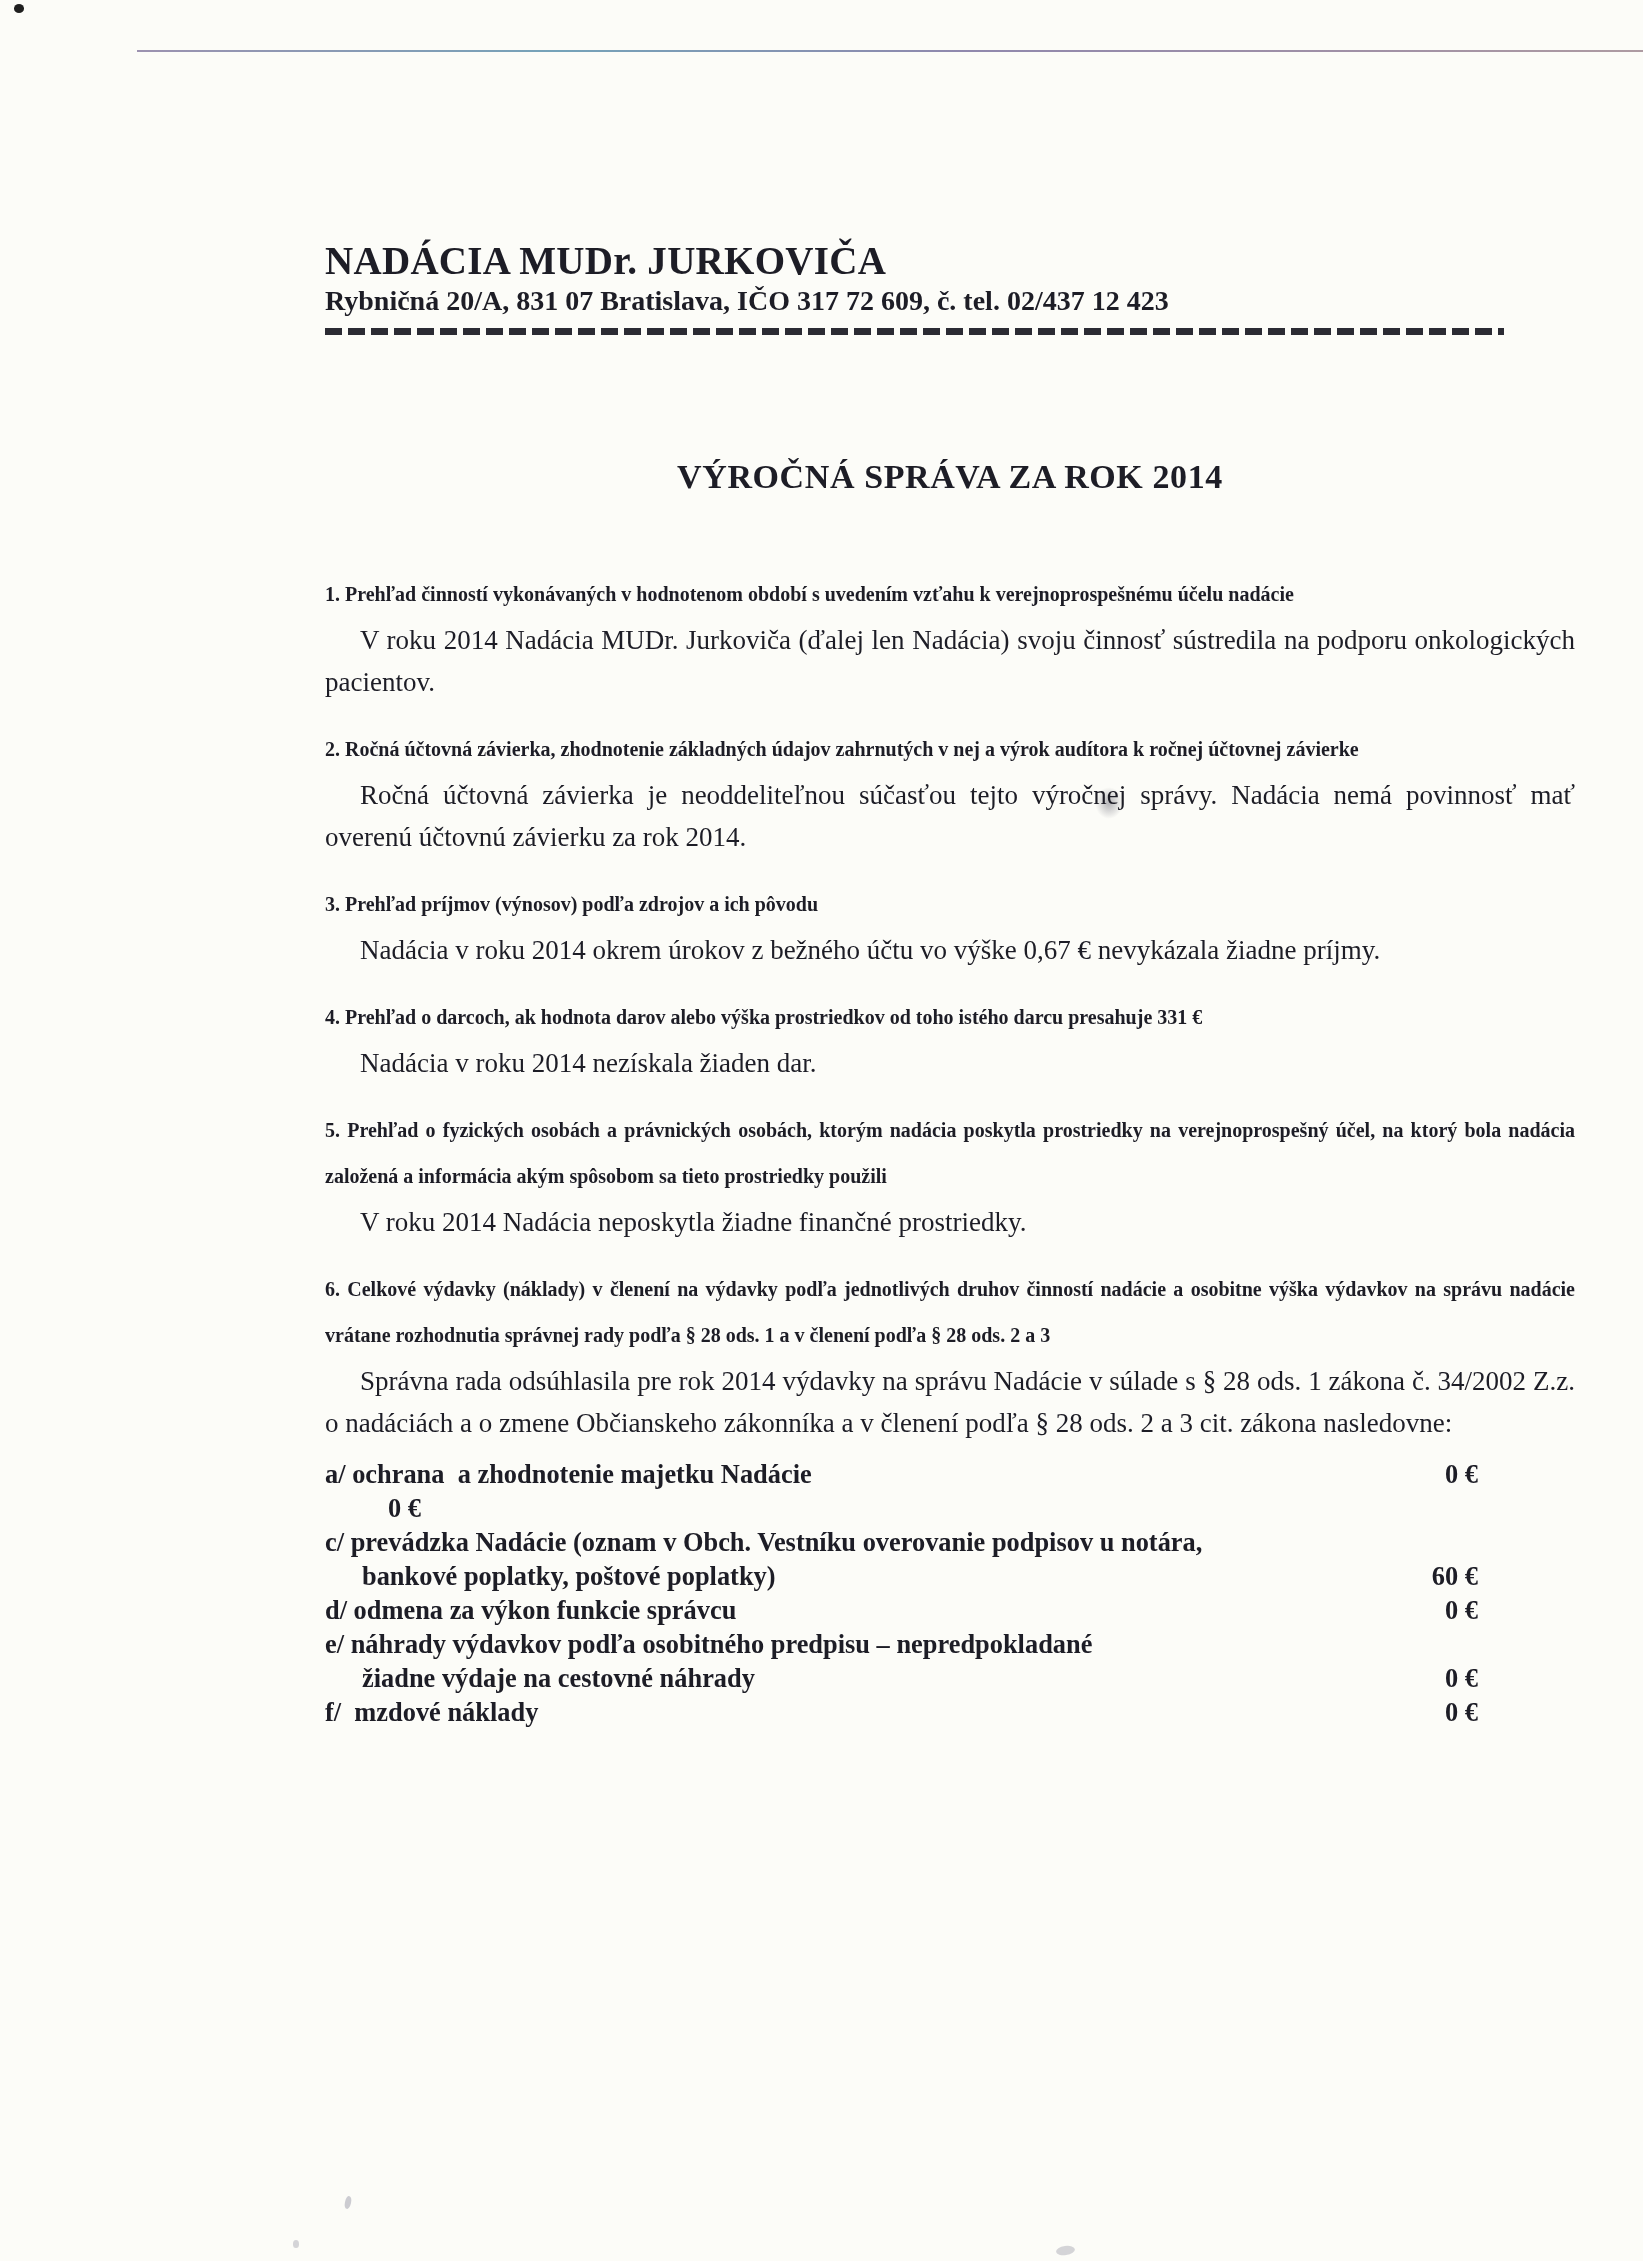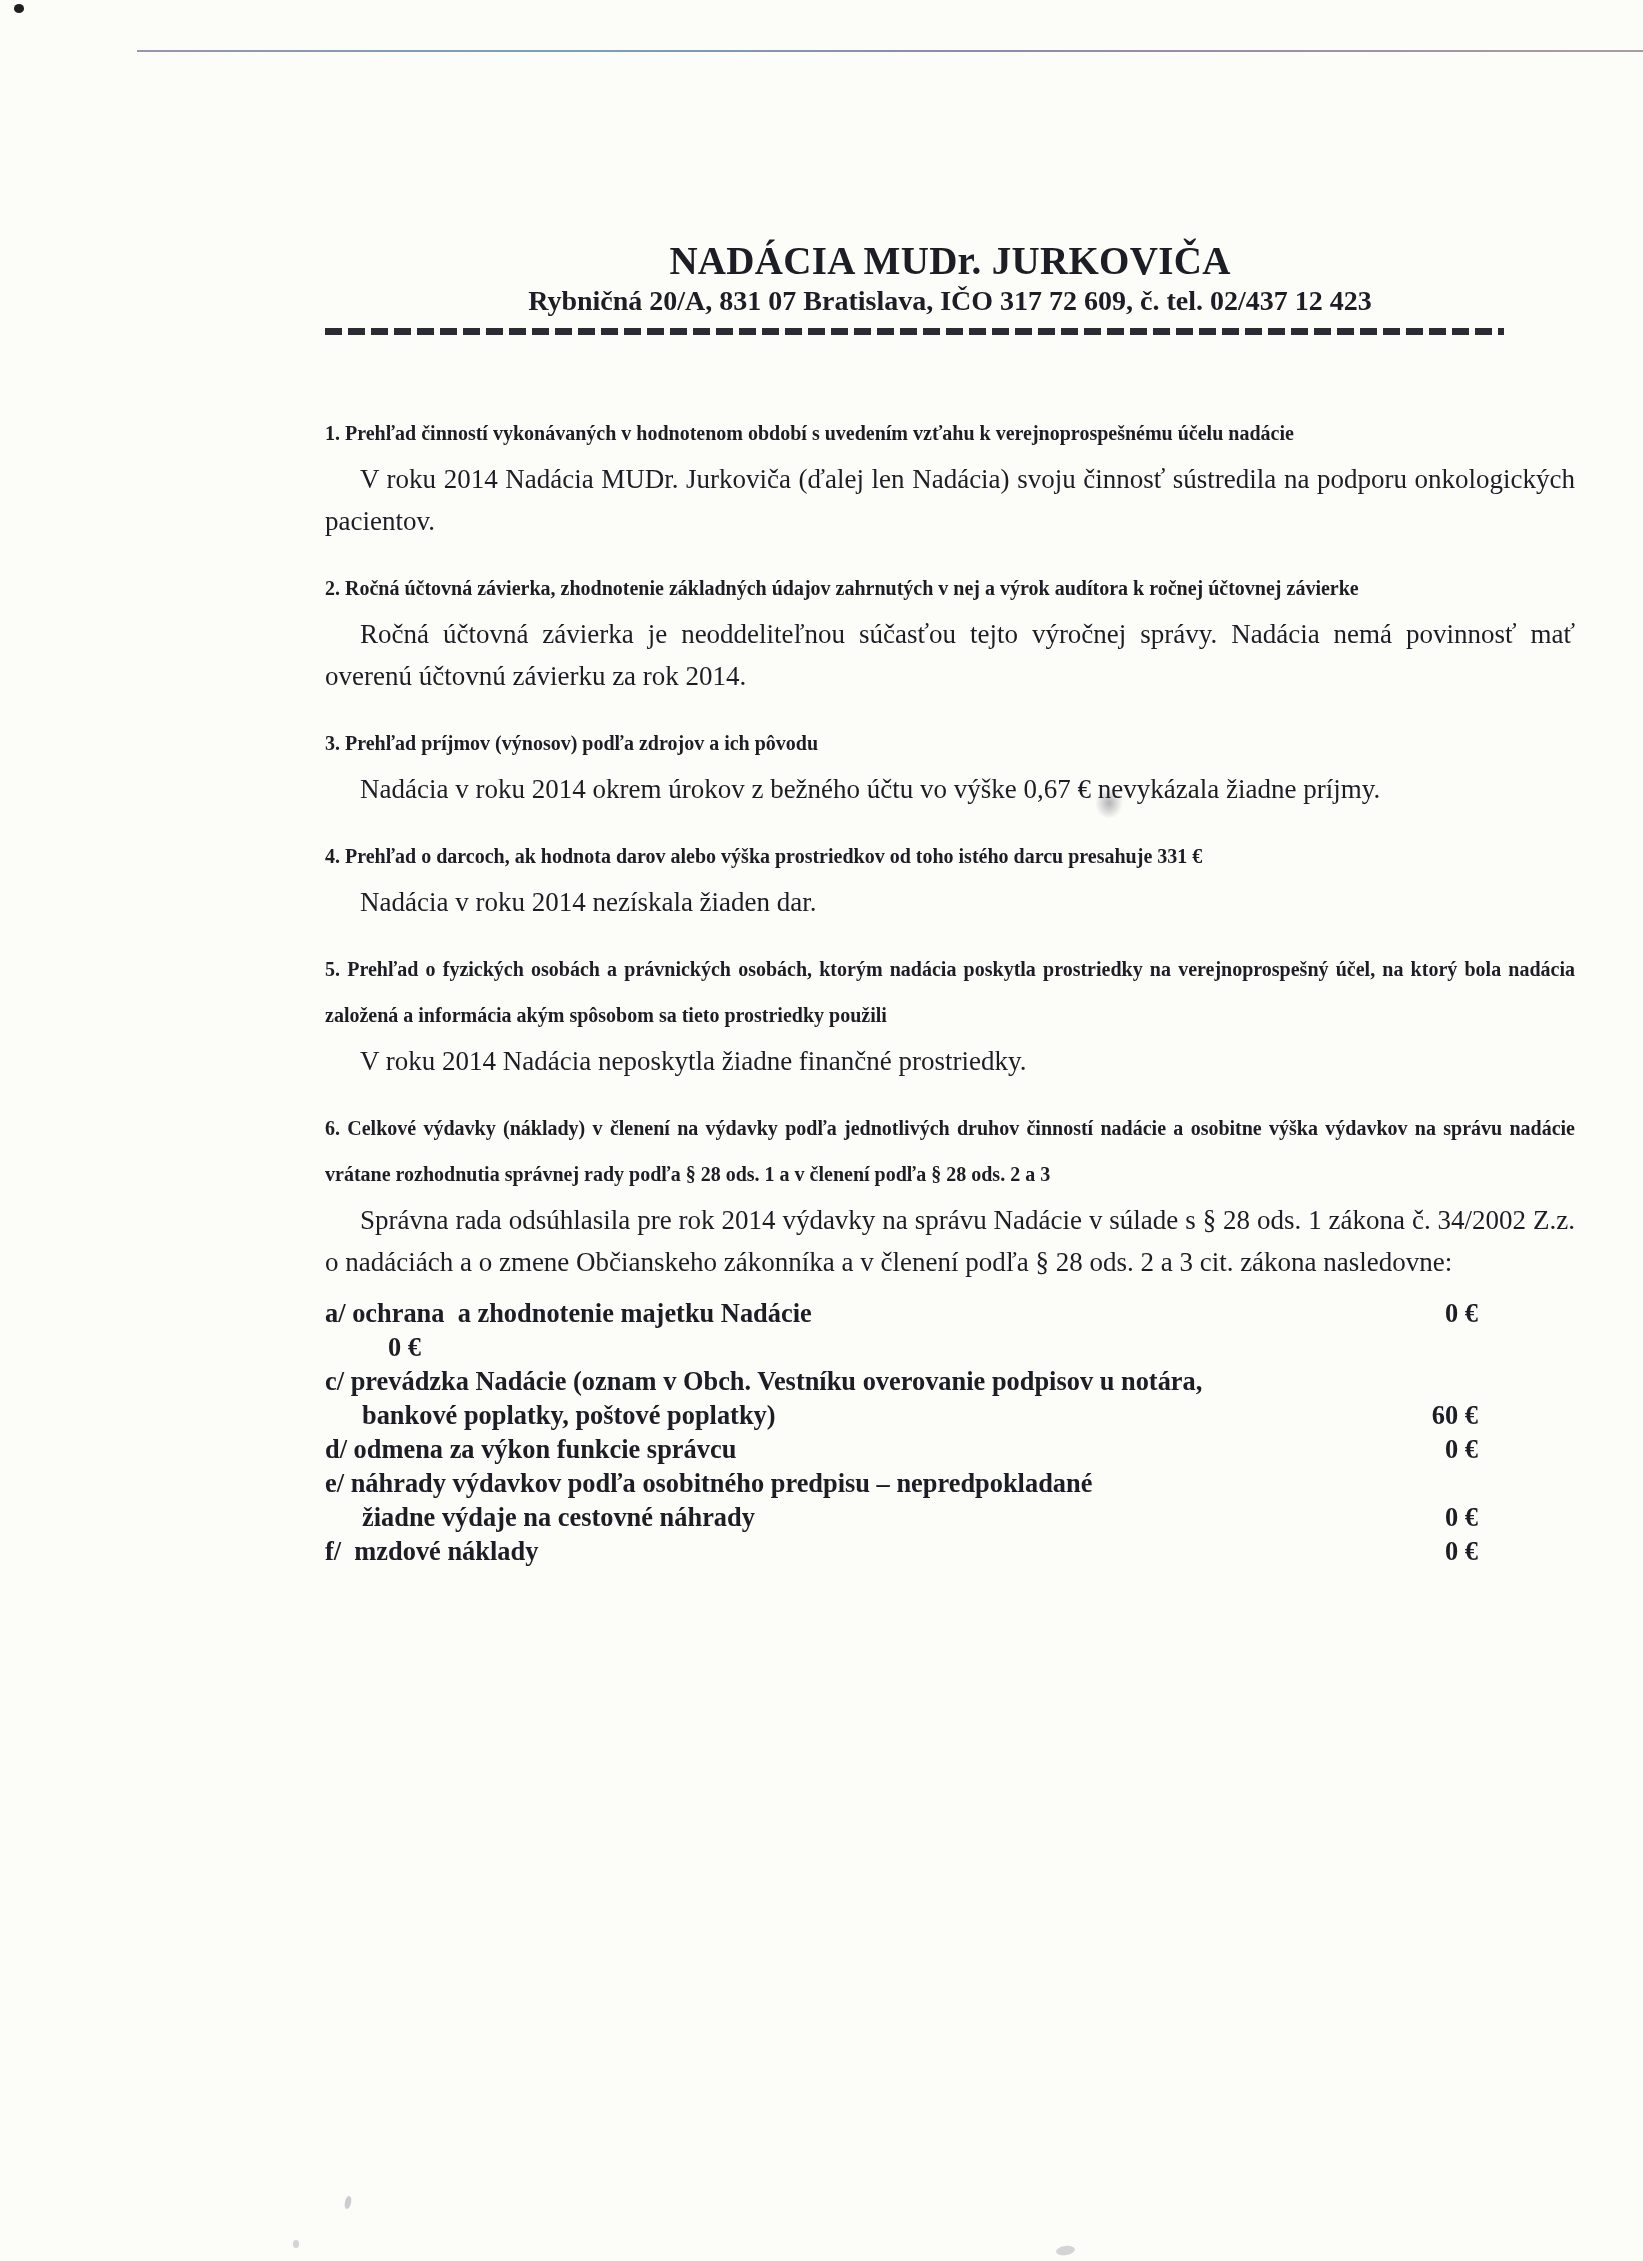--- a/index.html
+++ b/index.html
@@ -31,21 +31,21 @@
     background: radial-gradient(ellipse at center, rgba(120,120,130,.55), rgba(120,120,130,0) 70%);
   }
   .speck { position: absolute; background: #a4a4b0; }
   .speck-1 { left: 345px; top: 2196px; width: 6.4px; height: 13px; opacity: .55; border-radius: 45%; transform: rotate(12deg); }
   .speck-2 { left: 293px; top: 2240px; width: 5.8px; height: 7.7px; opacity: .45; border-radius: 50%; }
   .speck-3 { left: 1056px; top: 2246px; width: 19.3px; height: 9px; opacity: .45; border-radius: 50%; transform: rotate(-8deg); }
 
   .content {
     position: absolute; left: 325px; top: 0; width: 1250px;
   }
-  .letterhead { margin-top: 238px; text-align: center; }
+  .letterhead { margin-top: 238px; text-align: left; }
   .org {
     font-size: 39px; font-weight: bold; line-height: 45px;
     white-space: nowrap; letter-spacing: 0.3px;
   }
   .addr {
     font-size: 28px; font-weight: bold; line-height: 35px;
     white-space: nowrap;
   }
   .dashes {
     margin-top: 10.3px; height: 6.4px; width: 1179px;
@@ -87,20 +87,21 @@
   <div class="speck speck-3"></div>
 
   <div class="content">
 
     <div class="letterhead">
       <div class="org">NADÁCIA MUDr. JURKOVIČA</div>
       <div class="addr">Rybničná 20/A, 831 07 Bratislava, IČO 317 72 609, č. tel. 02/437 12 423</div>
       <div class="dashes"></div>
     </div>
 
+    <h1 class="doc-title">VÝROČNÁ SPRÁVA ZA ROK 2014</h1>
 
     <main id="sections">
         <div class="sec-heading first">1. Prehľad činností vykonávaných v hodnotenom období s uvedením vzťahu k verejnoprospešnému účelu nadácie</div>
         <div class="para">V roku 2014 Nadácia MUDr. Jurkoviča (ďalej len Nadácia) svoju činnosť sústredila na podporu onkologických pacientov.</div>
         <div class="sec-heading">2. Ročná účtovná závierka, zhodnotenie základných údajov zahrnutých v nej a výrok audítora k ročnej účtovnej závierke</div>
         <div class="para">Ročná účtovná závierka je neoddeliteľnou súčasťou tejto výročnej správy. Nadácia nemá povinnosť mať overenú účtovnú závierku za rok 2014.</div>
         <div class="sec-heading">3. Prehľad príjmov (výnosov) podľa zdrojov a ich pôvodu</div>
         <div class="para">Nadácia v roku 2014 okrem úrokov z bežného účtu vo výške 0,67 € nevykázala žiadne príjmy.</div>
         <div class="sec-heading">4. Prehľad o darcoch, ak hodnota darov alebo výška prostriedkov od toho istého darcu presahuje 331 €</div>
         <div class="para">Nadácia v roku 2014 nezískala žiaden dar.</div>

